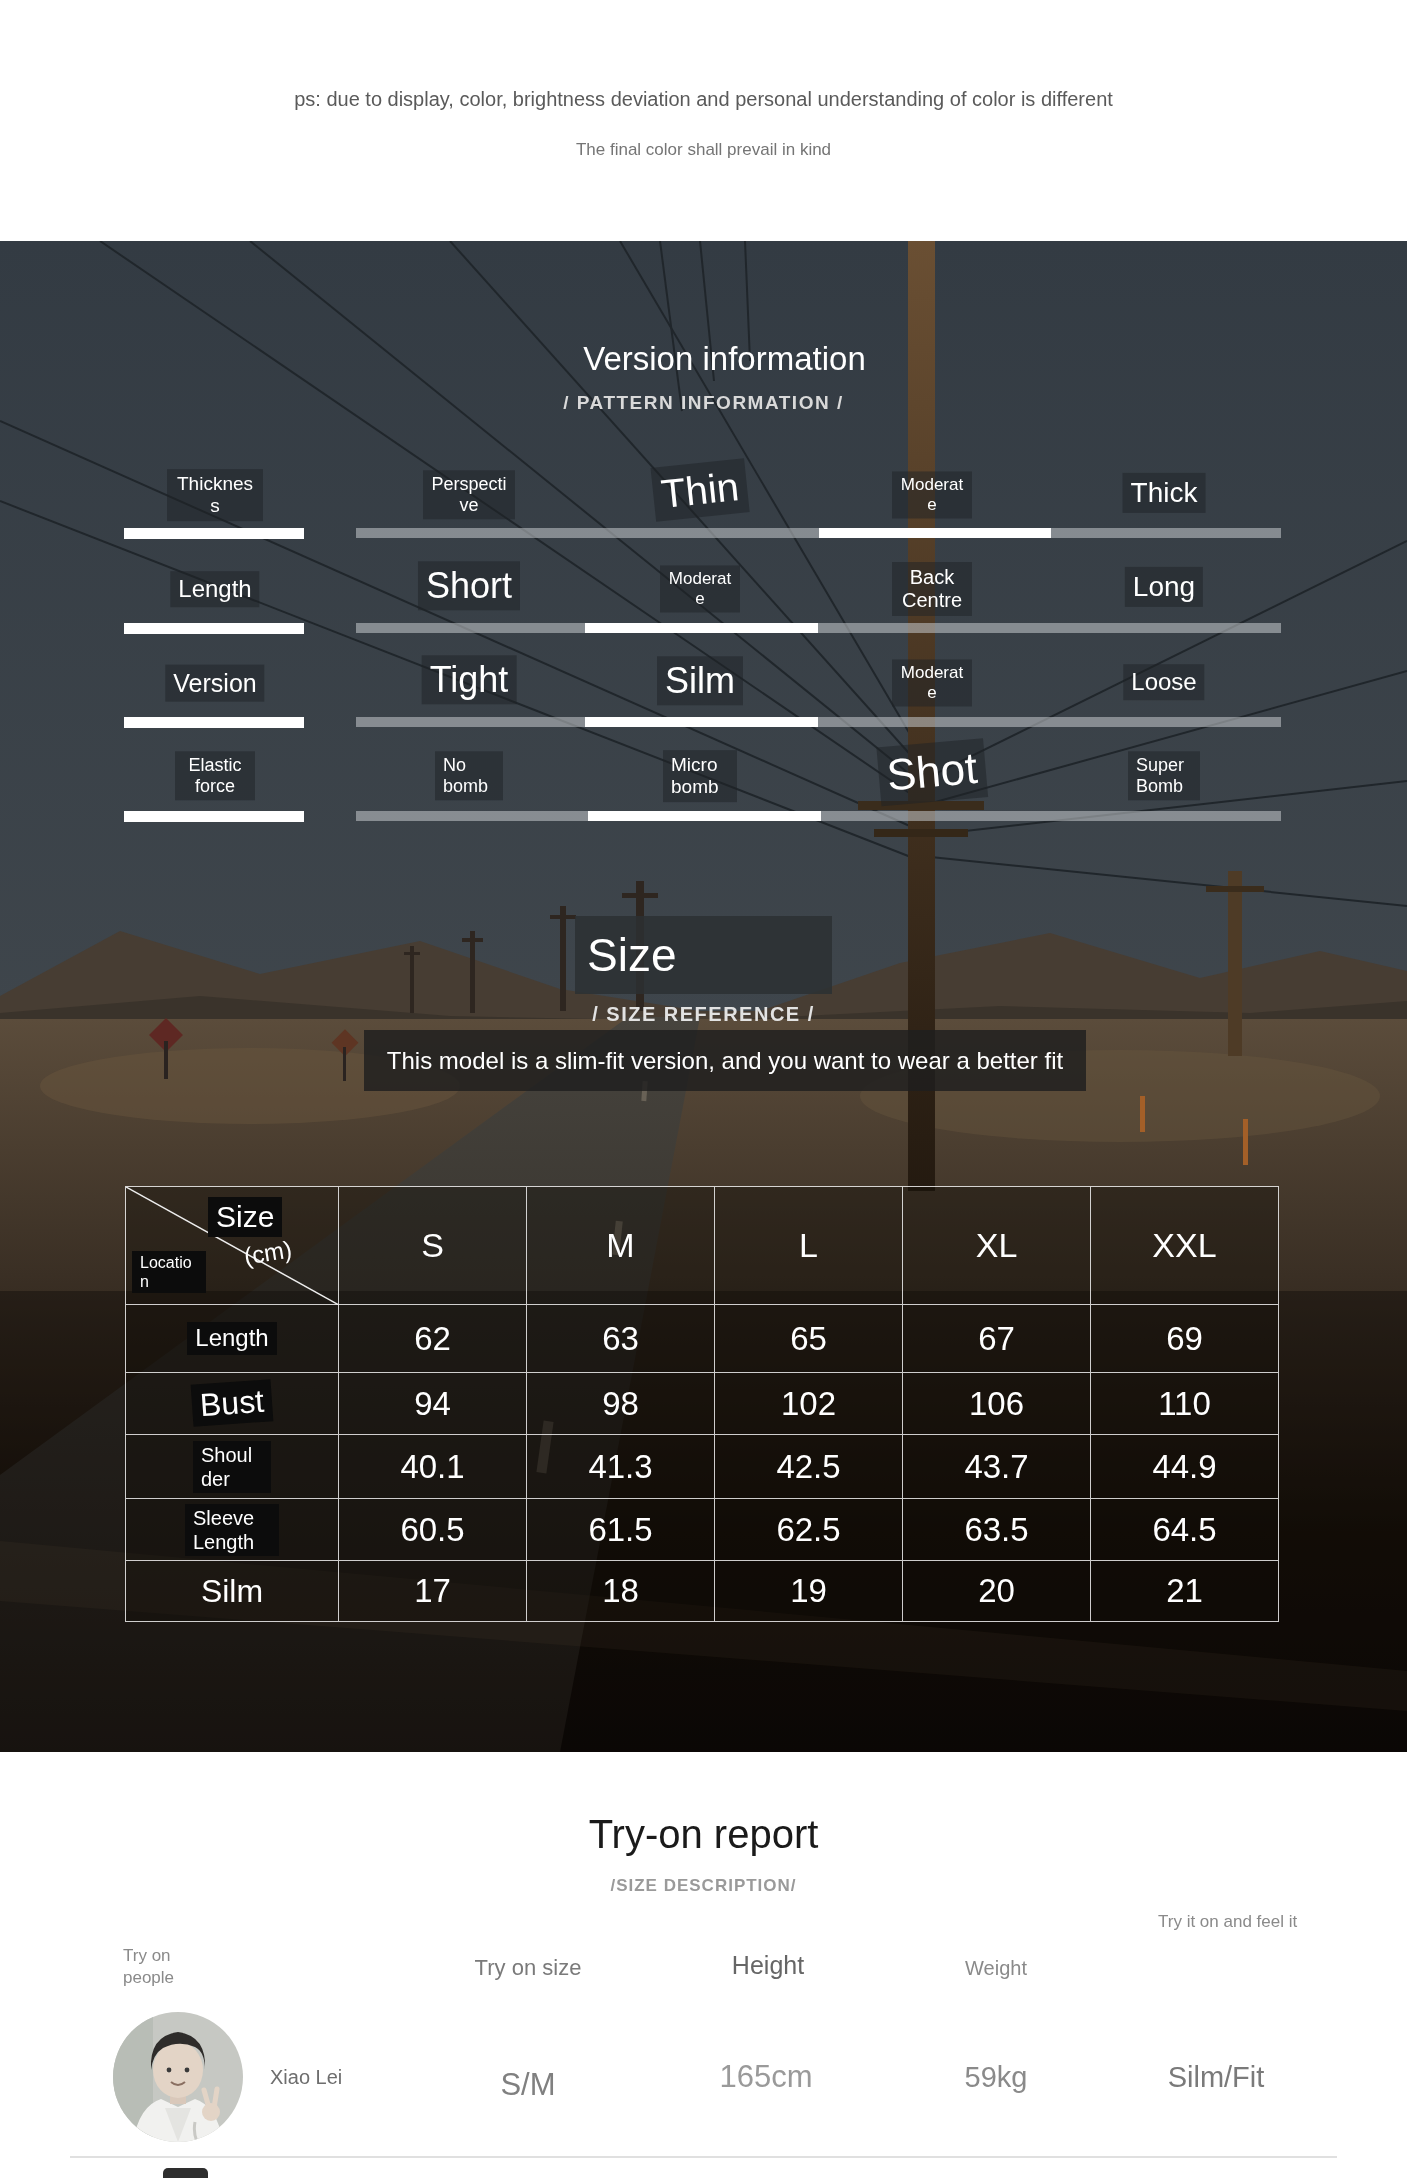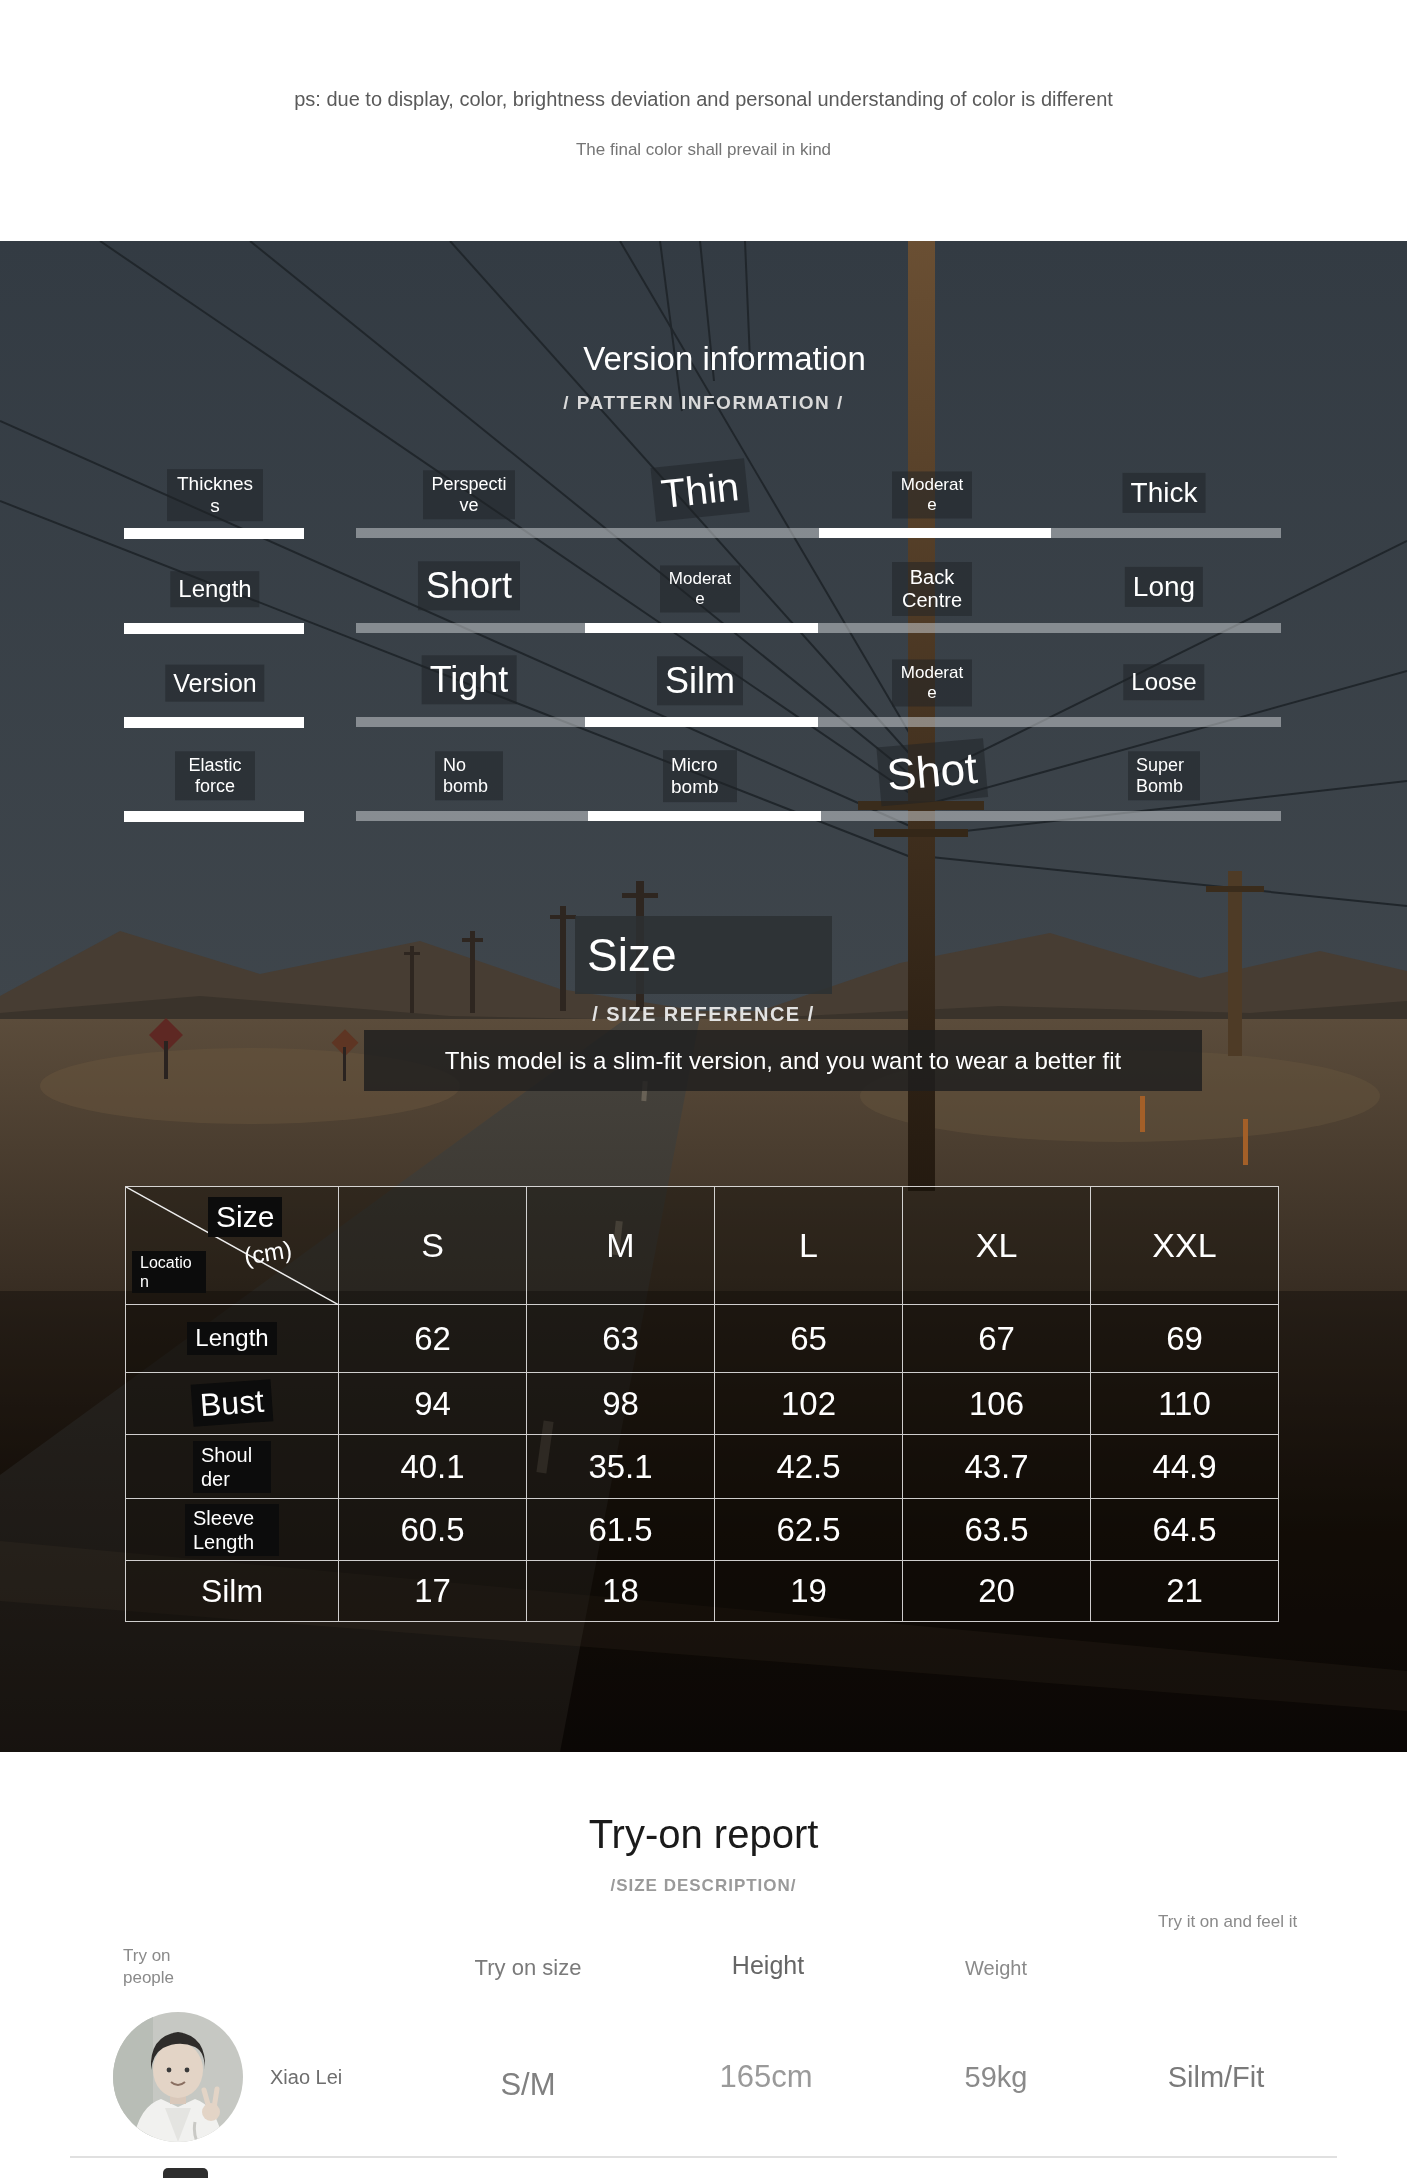--- a/index.html
+++ b/index.html
@@ -174,21 +174,21 @@
   <div class="opt wrapw" style="left:1164px;top:776px;font-size:18px;width:56px;text-align:left;">Super Bomb</div>
   <div class="abs bar white" style="left:124px;top:811px;width:180px;height:11px;"></div>
   <div class="abs bar track" style="left:356px;top:811px;width:925px;"></div>
   <div class="abs bar white" style="left:588px;top:811px;width:233px;"></div>
 
   <div class="abs size-box" style="left:575px;top:916px;width:257px;height:78px;">
     <div style="font-size:46px;line-height:78px;padding-left:12px;">Size</div>
   </div>
   <div class="abs sec-sub" style="top:1003px;font-size:20px;color:#e2e2e2;">/ SIZE REFERENCE /</div>
 
-  <div class="abs note-box1" style="left:364px;top:1030px;width:838px;height:61px;font-size:24px;line-height:61px;">This model is a slim-fit version, and you want to wear a better fit</div>
+  <div class="abs note-box1" style="left:364px;top:1030px;width:722px;height:61px;font-size:24px;line-height:61px;">This model is a slim-fit version, and you want to wear a better fit</div>
 
   <div class="abs stable" style="left:125px;top:1186px;">
     <div>
       <svg width="213" height="118" style="position:absolute;top:0;left:0;">
         <line x1="0" y1="0" x2="213" y2="118" stroke="#eeeeee" stroke-width="1.5"></line>
       </svg>
       <span class="chip" style="position:absolute;left:82px;top:10px;font-size:30px;">Size</span>
       <span style="position:absolute;left:118px;top:52px;font-size:24px;transform:rotate(-9deg);">(cm)</span>
       <span class="chip wrap" style="position:absolute;left:6px;top:64px;width:58px;font-size:16px;text-align:left;">Location</span>
     </div>
@@ -213,21 +213,21 @@
     <div class="vcell">94</div>
     <div class="vcell">98</div>
     <div class="vcell">102</div>
     <div class="vcell">106</div>
     <div class="vcell">110</div>
 
     <div>
         <span class="chip wrap" style="font-size:20px;width:62px;text-align:left;">Shoulder</span>
       </div>
     <div class="vcell">40.1</div>
-    <div class="vcell">35.1</div>
+    <div class="vcell">41.3</div>
     <div class="vcell">42.5</div>
     <div class="vcell">43.7</div>
     <div class="vcell">44.9</div>
 
     <div>
         <span class="chip wrapw" style="font-size:20px;width:78px;text-align:left;white-space:normal;">Sleeve Length</span>
       </div>
     <div class="vcell">60.5</div>
     <div class="vcell">61.5</div>
     <div class="vcell">62.5</div>

